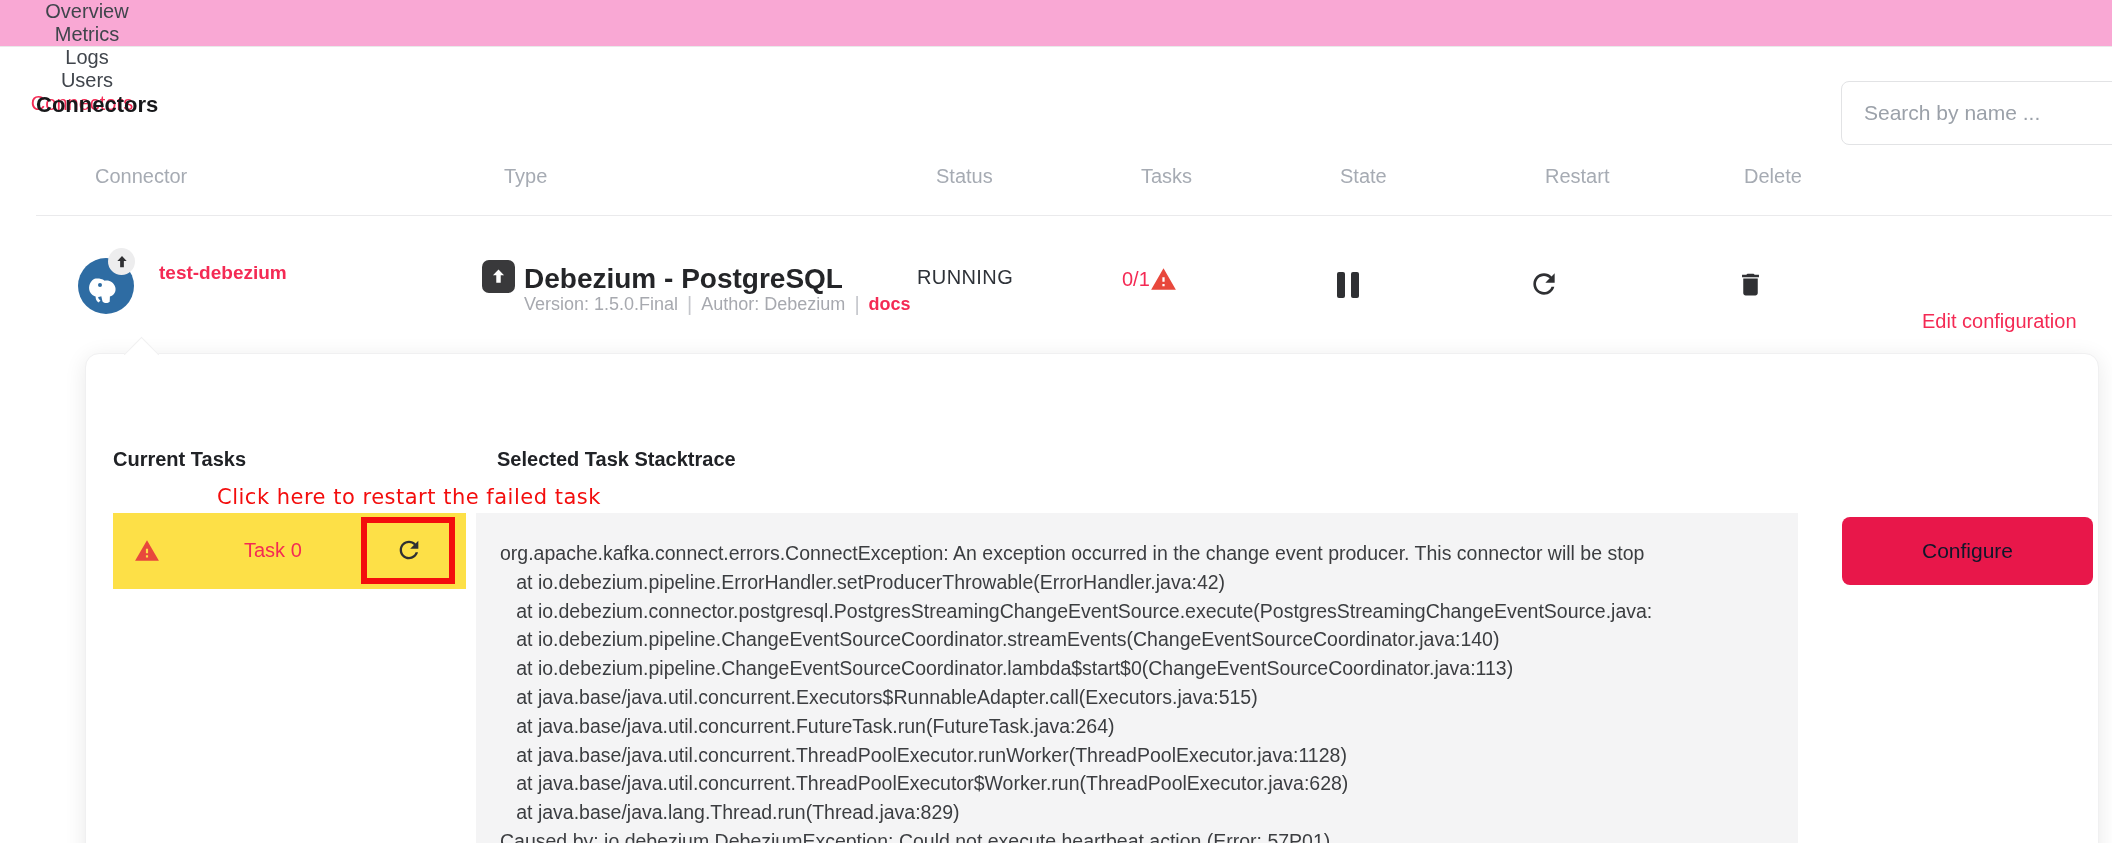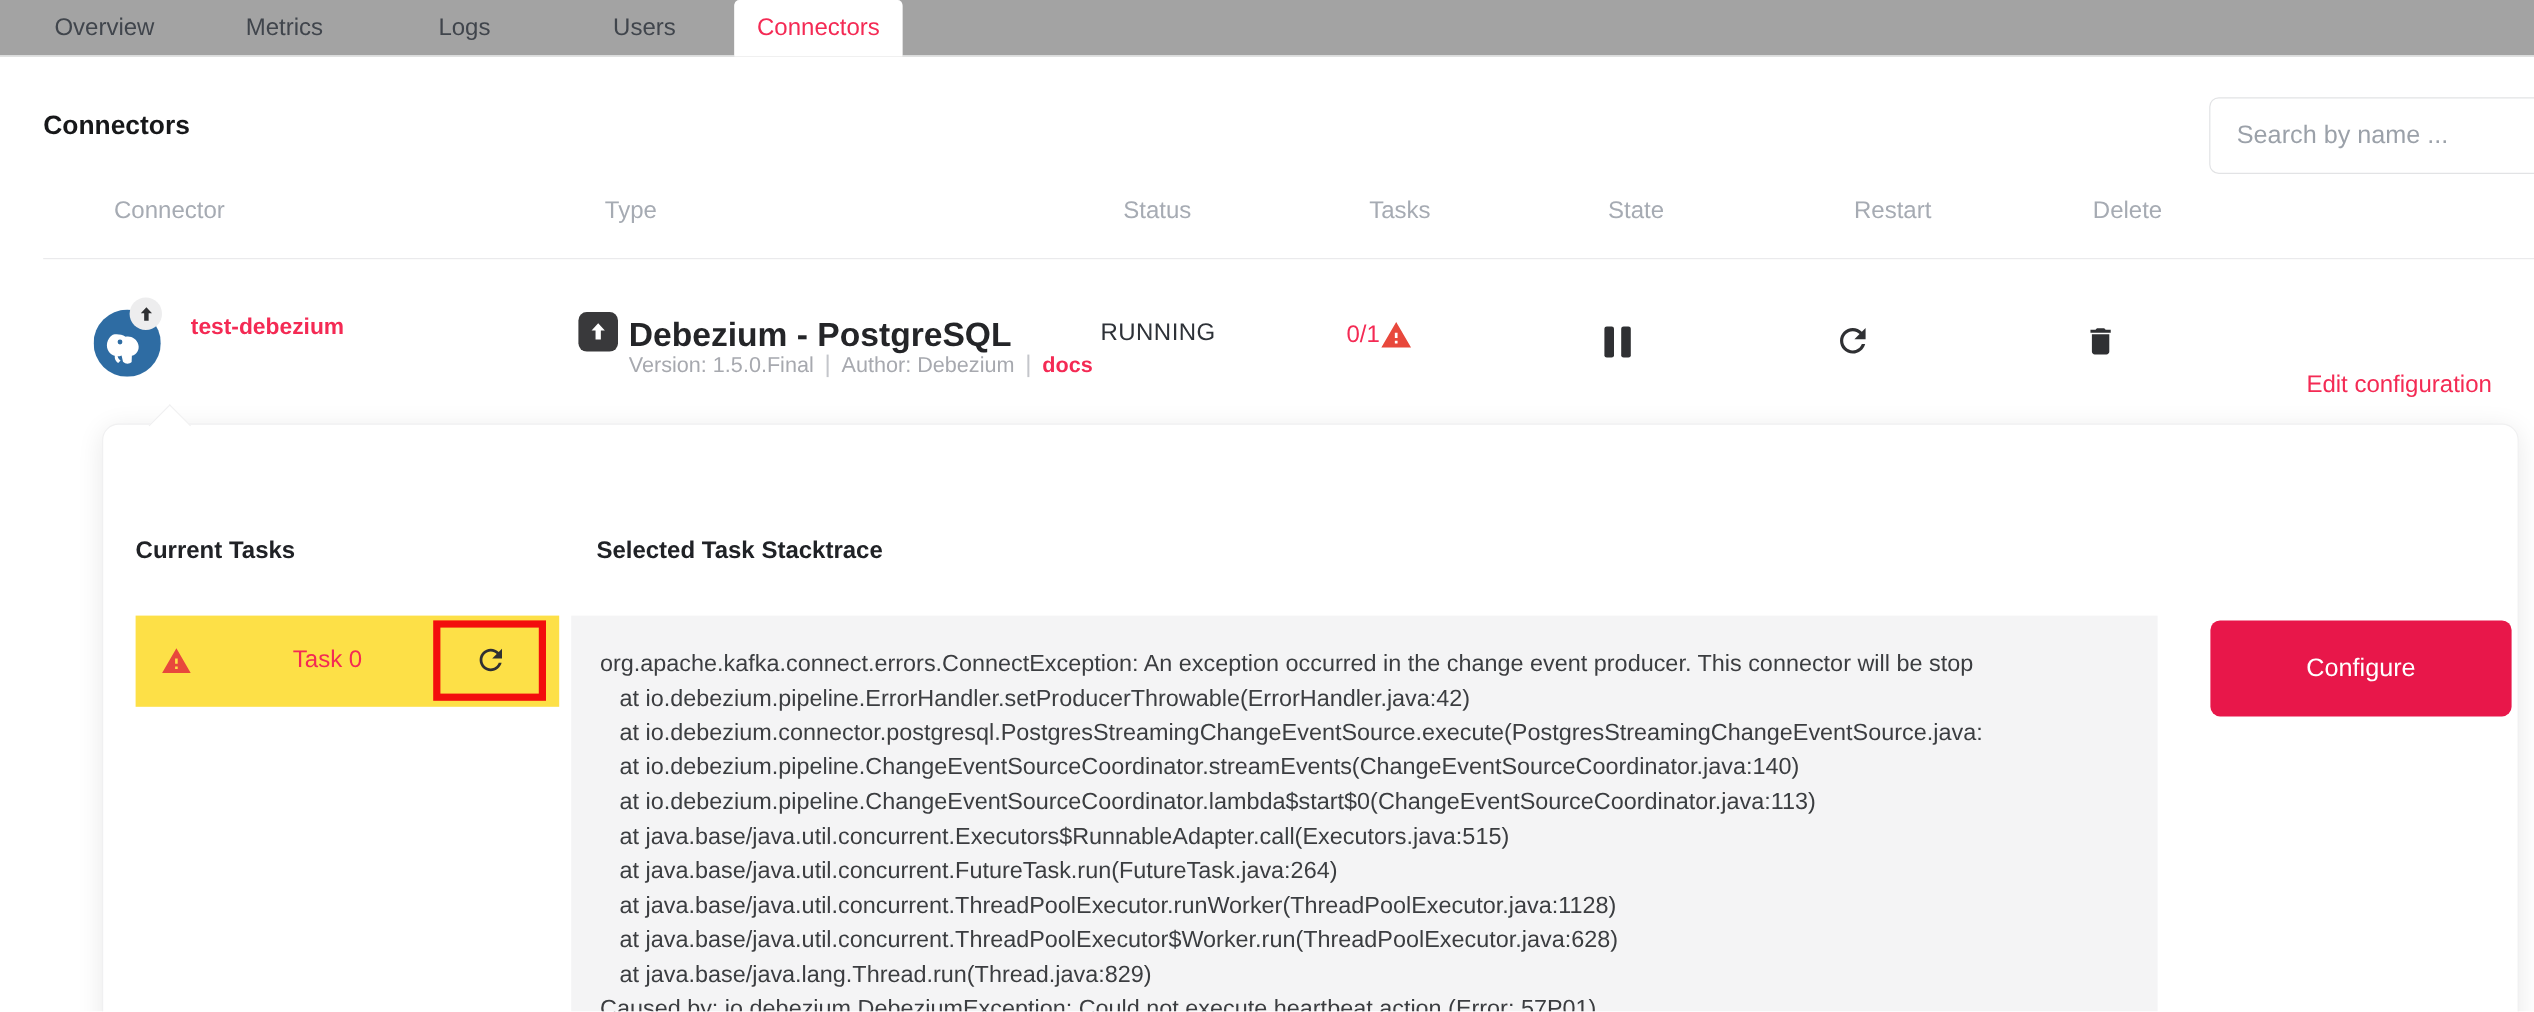--- a/index.html
+++ b/index.html
@@ -1,21 +1,21 @@
 <!DOCTYPE html>
 <html style="--brand: #f42a54; --button: #e8174a; --annotation: #f30d0d; --warning: #e8483c; --icon: #2f3033; --postgres: #2e6ca3;"><head>
 <meta charset="utf-8">
 <style>
   html,body{margin:0;padding:0;background:#fff;}
   .screen{position:relative;width:2112px;height:843px;overflow:hidden;background:#ffffff;
           font-family:"Liberation Sans",sans-serif;color:#26282c;}
 
   
-  .nav{position:absolute;left:0;top:0;width:100%;height:47px;background:#a3a3a3;
-       border-bottom:1px solid #e9eaea;display:flex;align-items:stretch;padding-left:12px;box-sizing:border-box;}
+  .nav{position:absolute;left:0;top:0;width:100%;height:47px;background:#f9a8d4;
+       border-bottom:1px solid #e9eaea;display:flex;align-items:stretch;padding-left:12px;box-sizing:border-box;flex-direction:column;}
   .nav-tab{width:150px;display:flex;align-items:center;justify-content:center;
            font-size:20px;color:#40454c;cursor:pointer;}
   .nav-tab.active{width:140px;background:#ffffff;color:var(--brand);box-shadow:0 1px 0 #ffffff;
                   border-radius:4px 4px 0 0;}
 
   
   .page-title{position:absolute;left:36px;top:92px;font-size:22px;font-weight:bold;color:#17181a;}
   .search-input{position:absolute;left:1841px;top:81px;width:330px;height:64px;box-sizing:border-box;
                 border:1px solid #e2e3e5;border-radius:8px;padding:0 0 0 22px;font-size:21px;
                 font-family:"Liberation Sans",sans-serif;color:#3a3d42;outline:none;}
@@ -54,22 +54,22 @@
 
   .task-row{position:absolute;left:27px;top:159px;width:353px;height:76px;background:#fde047;cursor:pointer;}
   .task-warning{position:absolute;left:21px;top:25px;}
   .task-label{position:absolute;left:131px;top:26px;font-size:20px;color:var(--brand);}
   .task-restart{position:absolute;left:282px;top:23px;cursor:pointer;}
 
   .stack-panel{position:absolute;left:390px;top:159px;width:1322px;height:600px;background:#f4f4f5;
                padding:26px 0 0 24px;box-sizing:border-box;overflow:hidden;}
   .trace-line{white-space:pre;font-size:19.5px;line-height:28.8px;color:#3b3d40;}
 
-  .configure-btn{position:absolute;left:1756px;top:163px;width:251px;height:80px;background:var(--button);
-                 border:none;border-radius:8px;color:#ffffff;font-size:21px;font-family:"Liberation Sans",sans-serif;
+  .configure-btn{position:absolute;left:1756px;top:163px;width:251px;height:68px;background:var(--button);
+                 border:none;border-radius:8px;color:#0f172a;font-size:21px;font-family:"Liberation Sans",sans-serif;
                  cursor:pointer;display:flex;align-items:center;justify-content:center;}
 
   
   .annot-hint{position:absolute;left:217px;top:485px;font-family:"DejaVu Sans",sans-serif;
               font-size:21px;color:var(--annotation);letter-spacing:.5px;pointer-events:none;}
   .annot-box{position:absolute;left:361px;top:517px;width:94px;height:67px;box-sizing:border-box;
              border:6px solid var(--annotation);pointer-events:none;z-index:5;}
 </style>
 </head>
 <body>
@@ -177,15 +177,16 @@
         <div class="trace-line">   at java.base/java.util.concurrent.FutureTask.run(FutureTask.java:264)</div>
         <div class="trace-line">   at java.base/java.util.concurrent.ThreadPoolExecutor.runWorker(ThreadPoolExecutor.java:1128)</div>
         <div class="trace-line">   at java.base/java.util.concurrent.ThreadPoolExecutor$Worker.run(ThreadPoolExecutor.java:628)</div>
         <div class="trace-line">   at java.base/java.lang.Thread.run(Thread.java:829)</div>
         <div class="trace-line">Caused by: io.debezium.DebeziumException: Could not execute heartbeat action (Error: 57P01)</div>
       </div>
 
     <button class="configure-btn">Configure</button>
   </div>
 
+  <div class="annot-hint">Click here to restart the failed task</div>
   <div class="annot-box"></div>
 
 </div>
 
 </body></html>

